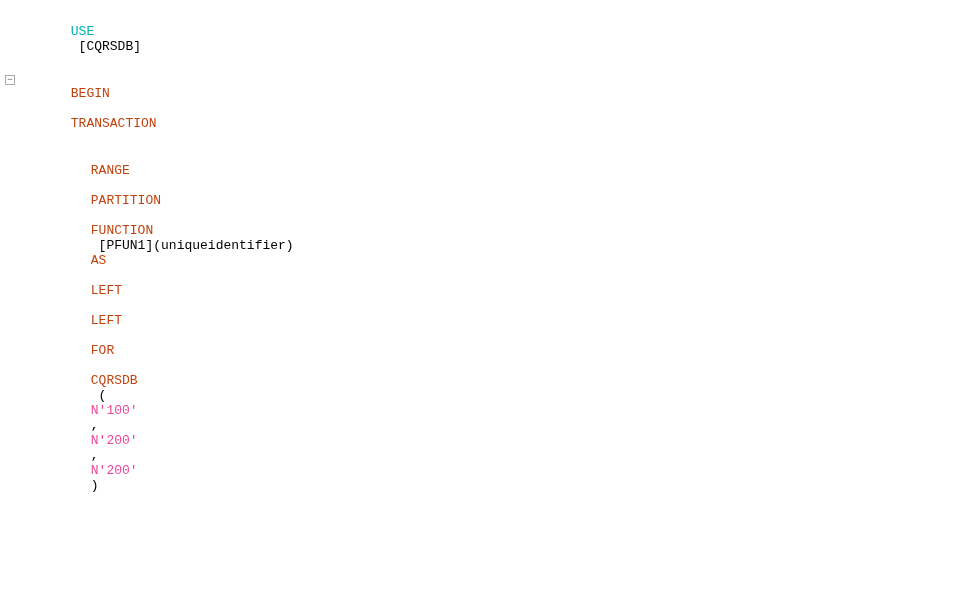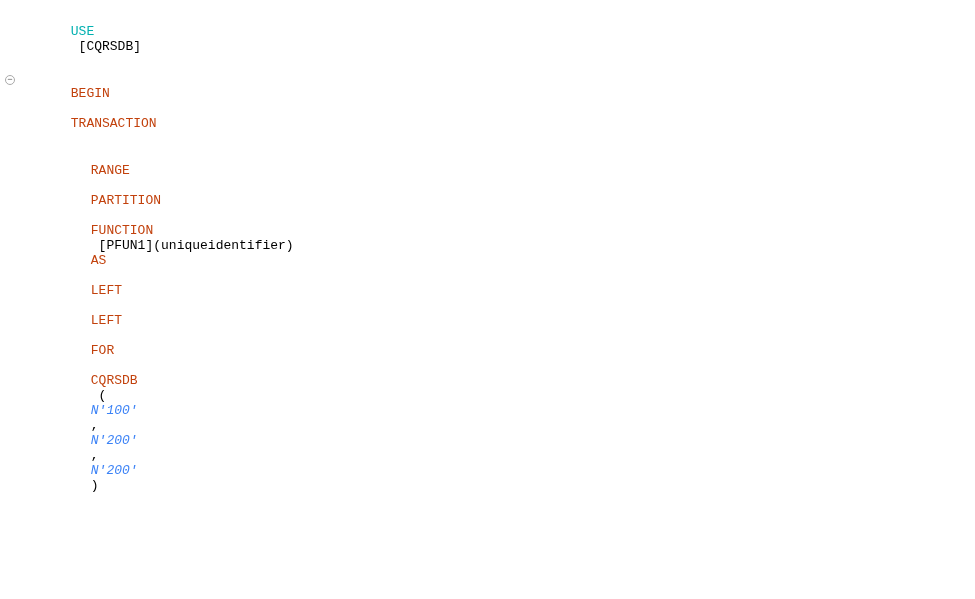--- a/index.html
+++ b/index.html
@@ -1,19 +1,18 @@
 <!DOCTYPE html>
 <html><head>
   <meta charset="utf-8">
   <style>
     * {
       margin: 0;
       padding: 0;
       box-sizing: border-box;
-      border-radius: 23px;
     }
 
     body {
       background: #ffffff;
       font-family: 'Consolas', 'Courier New', monospace;
       font-size: 13px;
       overflow: hidden;
     }
 
     .editor {
@@ -61,21 +60,21 @@
 
     .line-content {
       flex: 1;
       padding-left: 4px;
     }
 
     
     .kw-blue { color: #c2410c; }
     .kw-cyan { color: #00b0b0; }
     .kw-dark { color: #000000; }
-    .str-red { color: #3b82f6; font-style: italic; }
+    .str-red { color: #ec4899; }
 
     .empty-line {
       height: 18px;
     }
   </style>
 </head>
 <body>
 
 <div class="editor">
 

